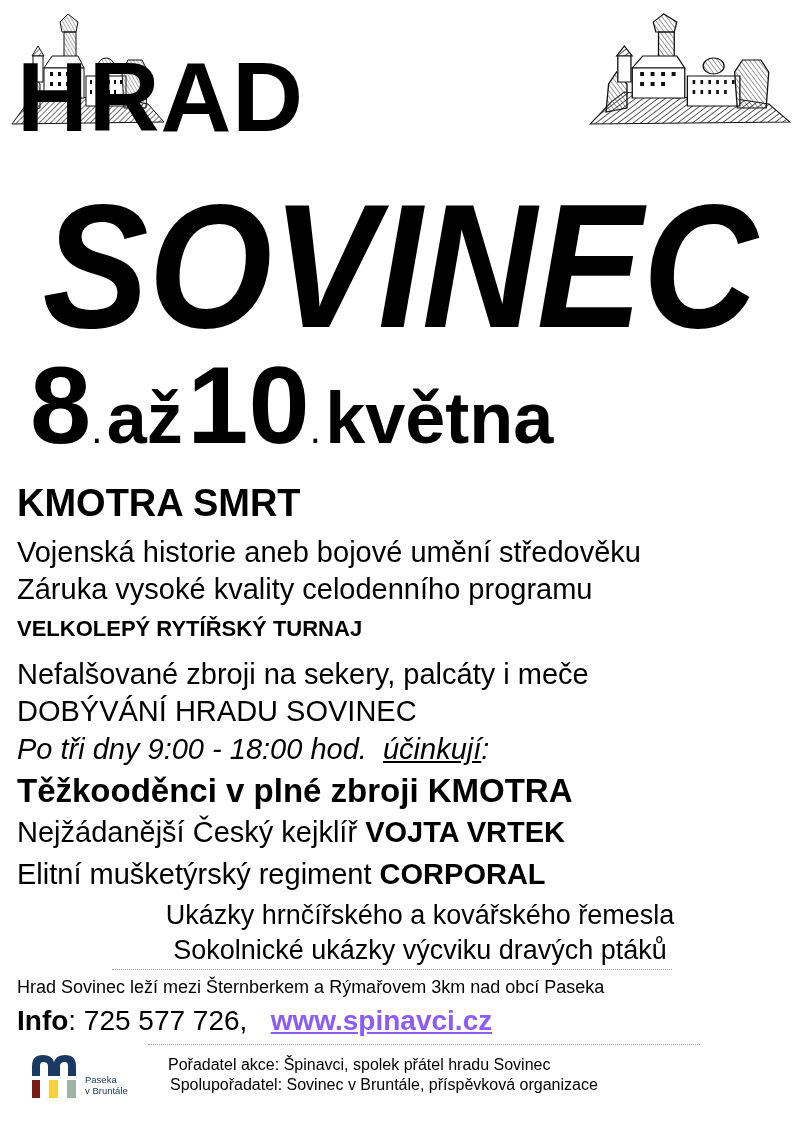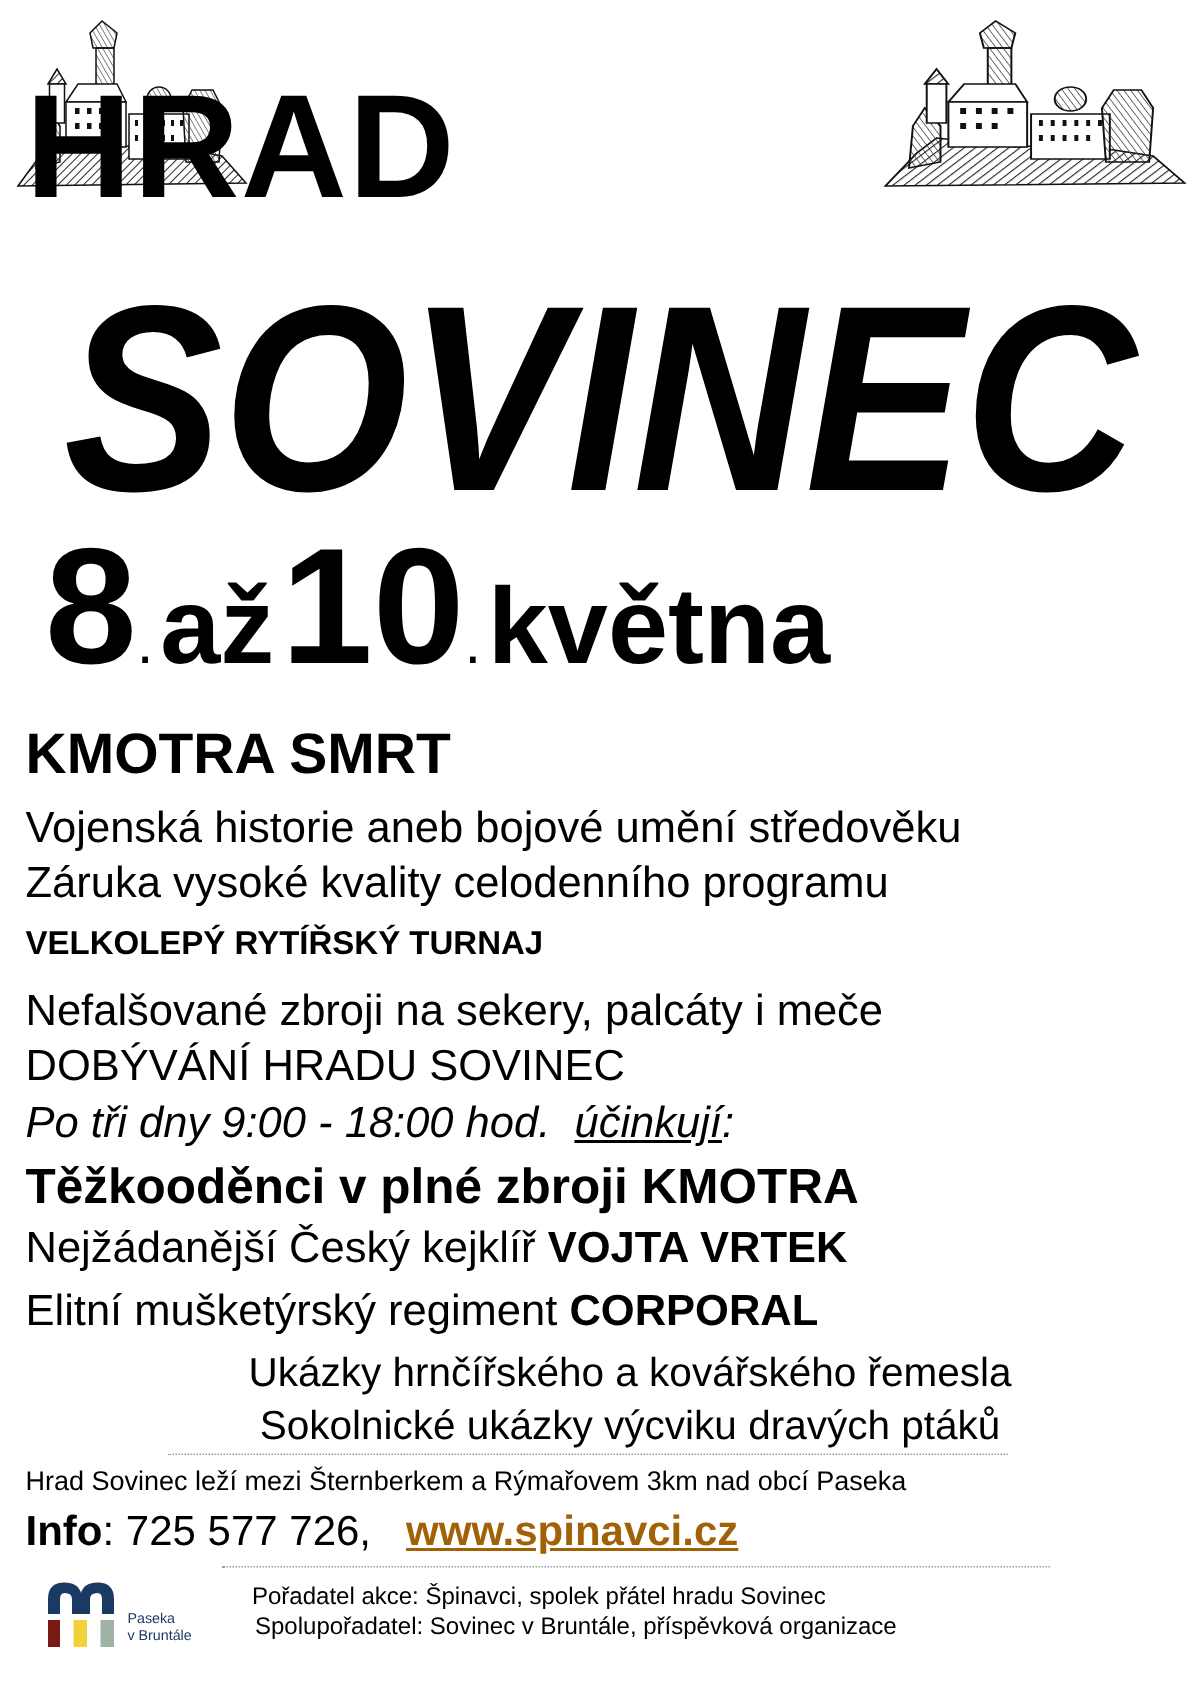--- a/index.html
+++ b/index.html
@@ -15,21 +15,21 @@
   .date .dot { font-size:40px; font-weight:normal; }
   .line { font-size:29px; line-height:34px; }
   .line.title { font-size:38px; font-weight:bold; }
   .line.title2 { font-size:22px; font-weight:bold; }
   .line.taranis { font-size:33px; font-weight:bold; }
   .u { text-decoration:underline; }
   .b { font-weight:bold; }
   .divider { position:absolute; border-top:1px dotted #9a9a9a; height:0; }
   .small { font-size:18px; line-height:22px; }
   .info { font-size:28px; line-height:34px; }
-  .link { color:#a16207; font-weight:bold; text-decoration:underline; }
+  .link { color:#8b5cf6; font-weight:bold; text-decoration:underline; }
   .org { font-size:16px; line-height:20px; white-space:nowrap; }
   .logo { position:absolute; left:30px; top:1052px; width:110px; height:50px; }
   .logo-text { position:absolute; left:55px; top:22px; font-size:9.5px; line-height:11px; color:#1b3a63; }
 </style>
 </head>
 <body>
 
 <svg class="castle" style="left:8px; top:12px;" width="160" height="118" viewBox="0 0 160 118">
   <defs>
     <pattern id="hatch" width="4" height="4" patternUnits="userSpaceOnUse" patternTransform="rotate(45)">

